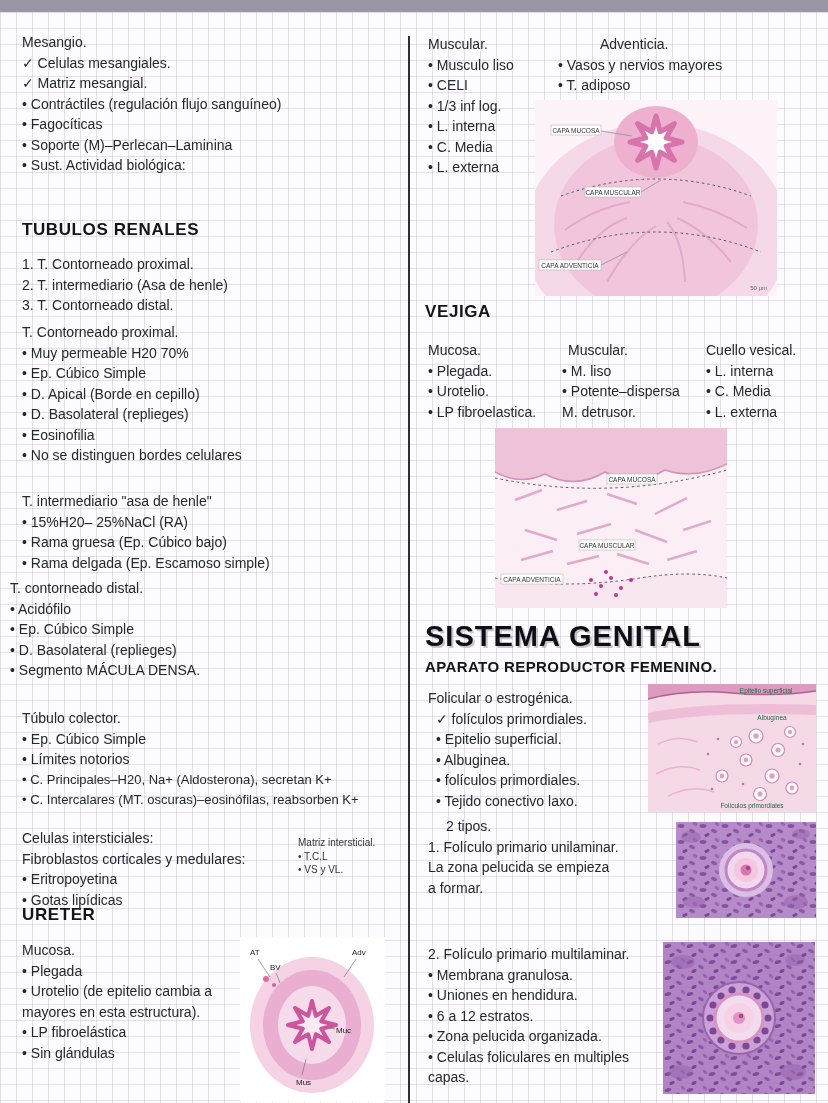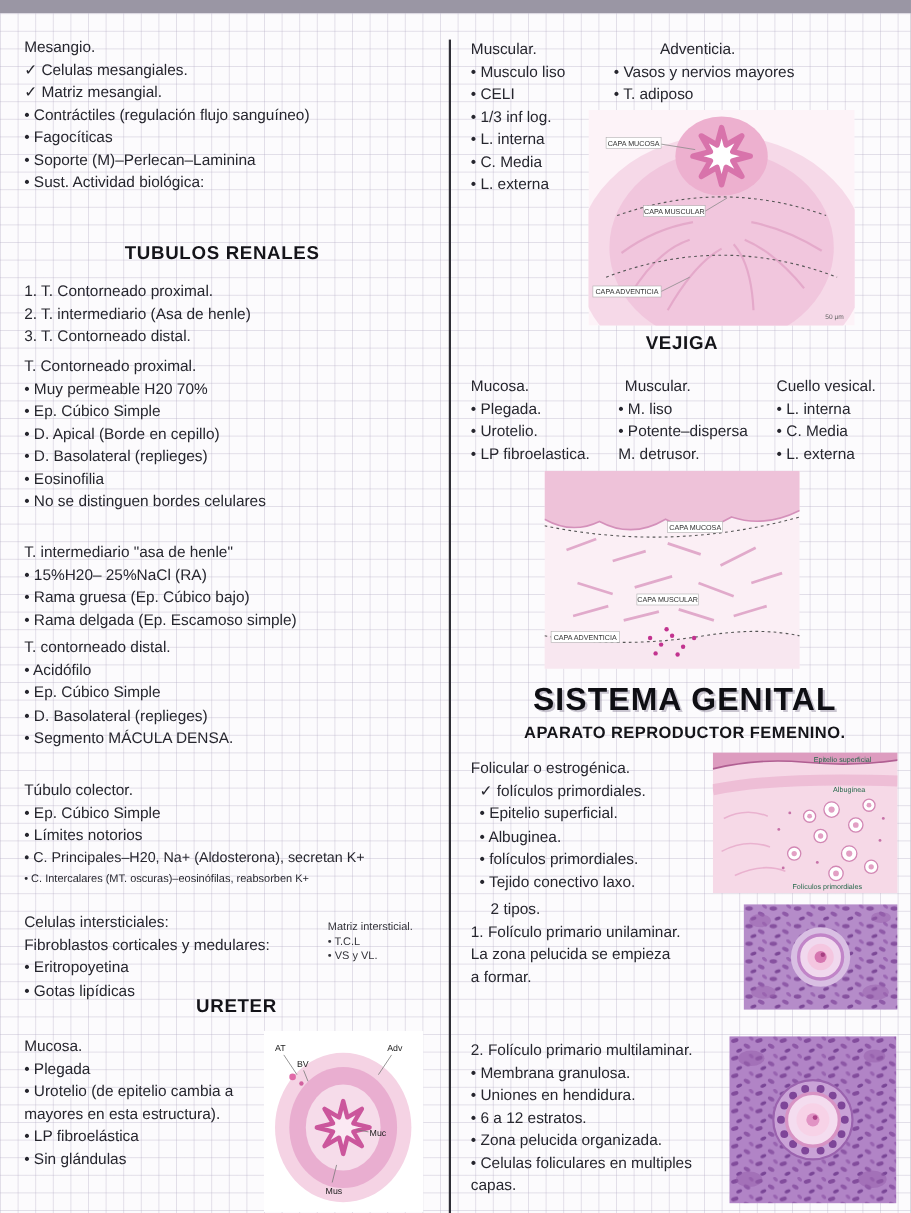--- a/index.html
+++ b/index.html
@@ -10,21 +10,21 @@
       linear-gradient(rgba(184,176,199,.38) 1px, transparent 1px),
       linear-gradient(90deg, rgba(184,176,199,.38) 1px, transparent 1px);
     background-size:16px 16px;
     font-family:"Liberation Sans", sans-serif;
     color:#26262e;
     overflow:hidden;
   }
   .blk{position:absolute;}
   .line{font-size:14px;line-height:20.5px;}
   .h{font-weight:bold;font-size:17px;letter-spacing:.6px;color:#141419;}
-  .center{text-align:center;}
+  .center{}
   .small-note{font-size:10px;line-height:13.5px;color:#33333a;}
   .big-title{font-weight:bold;font-size:29px;letter-spacing:1px;color:#0e0e13;
              text-shadow:2px 2px 0 rgba(125,118,140,.4);}
   .sub-title{font-weight:bold;font-size:15px;letter-spacing:.4px;color:#141419;}
   .divider{position:absolute;left:408px;top:24px;width:2px;height:1079px;background:#2e2e36;}
   .bottom-line{position:absolute;left:0;top:1092px;width:828px;height:2px;background:#4a4a52;opacity:.85;}
   .img{position:absolute;}
   .img svg{display:block;}
   .svglbl{font:6.5px "Liberation Sans", sans-serif;fill:#333;}
   .svglbl-big{font:8px "Liberation Sans", sans-serif;fill:#222;}
@@ -66,34 +66,34 @@
     <div class="line">• No se distinguen bordes celulares</div>
   </div>
 
   <div class="blk" style="left:22px;top:479px;width:386px">
     <div class="line">T. intermediario "asa de henle"</div>
     <div class="line">• 15%H20– 25%NaCl (RA)</div>
     <div class="line">• Rama gruesa (Ep. Cúbico bajo)</div>
     <div class="line">• Rama delgada (Ep. Escamoso simple)</div>
   </div>
 
-  <div class="blk" style="left:22px;top:566px;width:386px">
+  <div class="blk" style="left:10px;top:566px;width:386px">
     <div class="line">T. contorneado distal.</div>
     <div class="line">• Acidófilo</div>
     <div class="line">• Ep. Cúbico Simple</div>
     <div class="line">• D. Basolateral (replieges)</div>
     <div class="line">• Segmento MÁCULA DENSA.</div>
   </div>
 
   <div class="blk" style="left:22px;top:696px;width:388px">
     <div class="line">Túbulo colector.</div>
     <div class="line">• Ep. Cúbico Simple</div>
     <div class="line">• Límites notorios</div>
     <div class="line" style="font-size:13px">• C. Principales–H20, Na+ (Aldosterona), secretan K+</div>
-    <div class="line" style="font-size:10px">• C. Intercalares (MT. oscuras)–eosinófilas, reabsorben K+</div>
+    <div class="line" style="font-size:13px">• C. Intercalares (MT. oscuras)–eosinófilas, reabsorben K+</div>
   </div>
 
   <div class="blk" style="left:22px;top:816px;width:270px">
     <div class="line">Celulas intersticiales:</div>
     <div class="line">Fibroblastos corticales y medulares:</div>
     <div class="line">• Eritropoyetina</div>
     <div class="line">• Gotas lipídicas</div>
   </div>
 
   <div class="blk small-note" style="left:298px;top:824px;width:110px">

